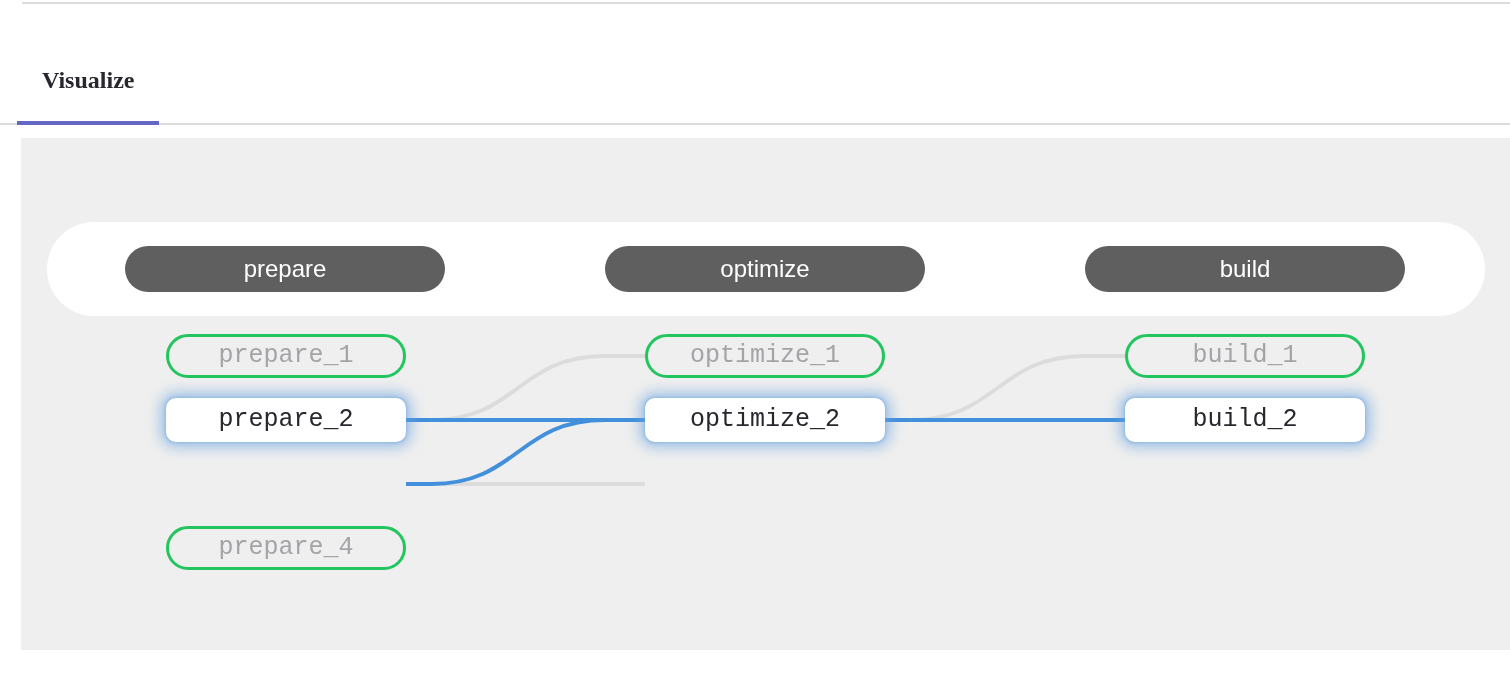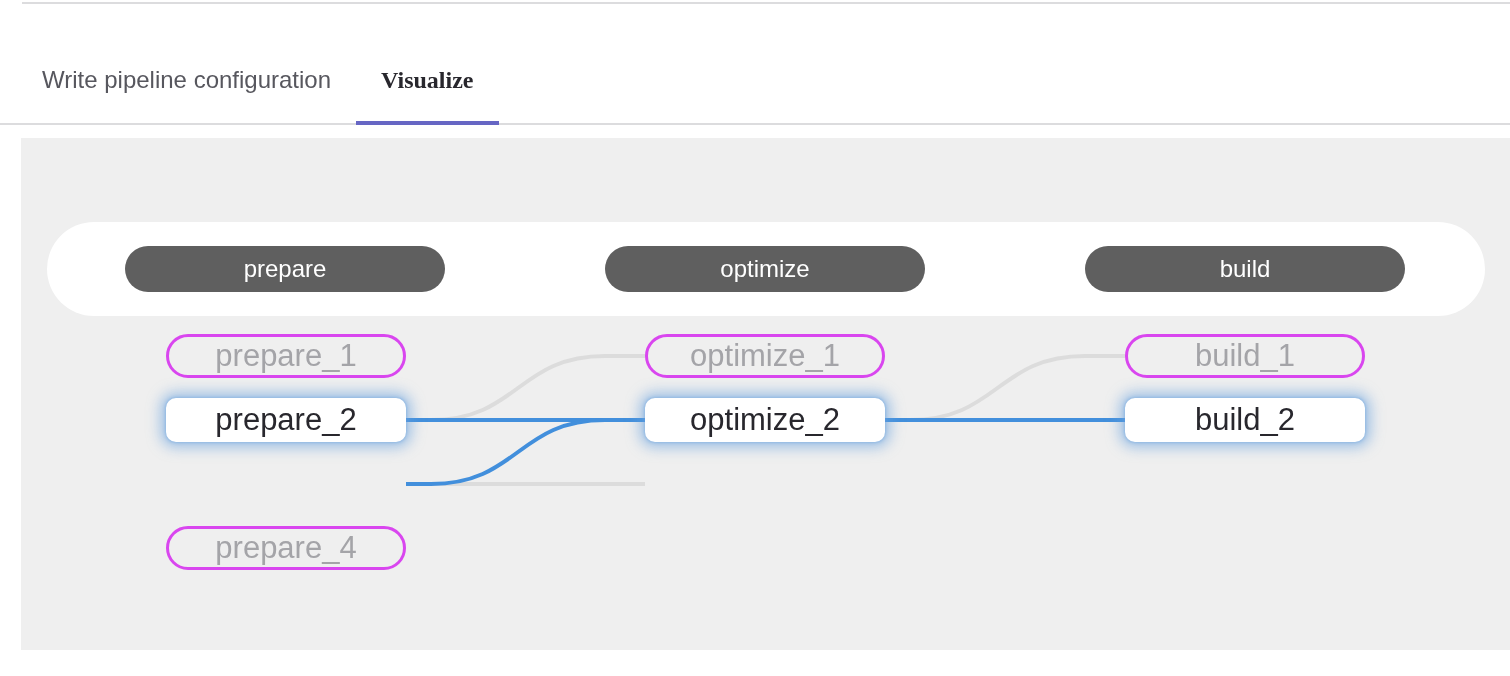--- a/index.html
+++ b/index.html
@@ -32,35 +32,34 @@
                 background: #ffffff; border-radius: 48px; z-index: 2; margin-top: 17px; }
   .stage-pill { position: absolute; top: 24px; width: 320px; height: 46px;
                 background: #5f5f5f; border-radius: 23px; color: #ffffff;
                 font-size: 24px; font-weight: 500; line-height: 46px; text-align: center; }
   .stage-pill.s0 { left: 78px; }
   .stage-pill.s1 { left: 558px; }
   .stage-pill.s2 { left: 1038px; }
 
   
   .job { position: absolute; width: 240px; height: 44px; border-radius: 22px;
-         border: 3px solid #d946ef; background: transparent; color: #a4a4a8;
-         font-size: 31px; text-align: center; line-height: 38px; z-index: 3; cursor: pointer; }
+         border: 3px solid #22c55e; background: transparent; color: #a4a4a8;
+         font-size: 25px; text-align: center; line-height: 38px; z-index: 3; cursor: pointer; font-family: Liberation Mono, monospace; }
   .job.is-highlighted { border-color: #ffffff; background: #ffffff; color: #28272d;
          box-shadow: 0 0 3px 1px rgba(102, 160, 222, 0.45),
                      0 0 13px 6px rgba(102, 160, 222, 0.55); }
   .c0 { left: 145px; } .c1 { left: 624px; } .c2 { left: 1104px; }
   .r0 { top: 196px; } .r1 { top: 260px; border-radius: 10px; } .r2 { top: 324px; } .r3 { top: 388px; }
 </style>
 </head>
 <body>
 
 <div class="top-hairline"></div>
 
 <nav class="tabs">
-  <div class="tab">Write pipeline configuration</div>
   <div class="tab active">Visualize</div>
 </nav>
 
 <section class="panel">
   <svg class="links-layer" width="1489" height="512" viewBox="0 0 1489 512">
       <path d="M 385 282 L 410 282 C 497 282 497 218 584 218 L 624 218" class="link link-gray"></path>
       <path d="M 385 346 L 624 346" class="link link-gray"></path>
       <path d="M 864 282 L 889 282 C 976.5 282 976.5 218 1064 218 L 1104 218" class="link link-gray"></path>
       <path d="M 385 282 L 624 282" class="link link-blue"></path>
       <path d="M 385 346 L 410 346 C 497 346 497 282 584 282 L 624 282" class="link link-blue"></path>

